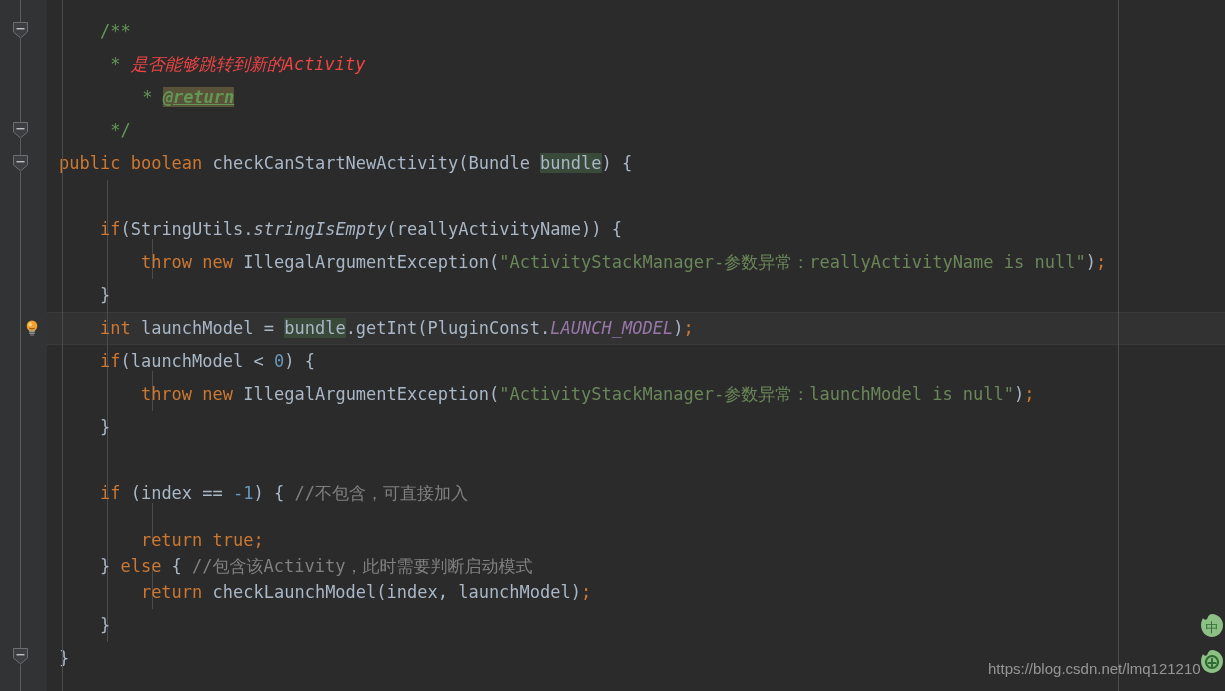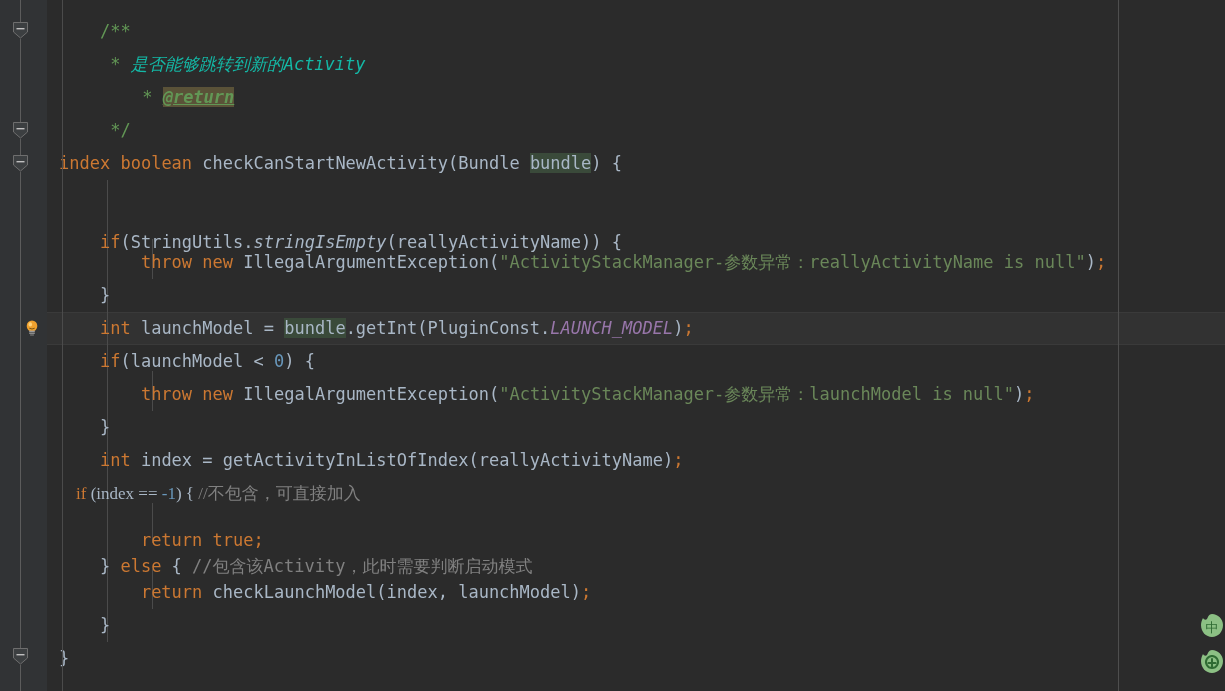--- a/index.html
+++ b/index.html
@@ -101,21 +101,21 @@
     z-index: 3;
   }
 
   
   .kw      { color: #cc7832; }
   .ident   { color: #a9b7c6; }
   .str     { color: #6a8759; }
   .num     { color: #6897bb; }
   .cmt     { color: #808080; }
   .jdoc    { color: #629755; }
-  .jdoc-i  { color: #14b8a6; font-style: italic; }
+  .jdoc-i  { color: #ef4444; font-style: italic; }
   .jdoc-tag{
     color: #629755; font-style: italic; font-weight: bold;
     text-decoration: underline;
     background: #5a5238;
   }
   .statfld { color: #9876aa; font-style: italic; }
   .statmth { color: #a9b7c6; font-style: italic; }
   .hl-usage{ background: #3a4a3a; }
   .punc    { color: #a9b7c6; }
   .semi    { color: #cc7832; }
@@ -199,37 +199,37 @@
           <rect x="7.1" y="15.3" width="3.8" height="1.4" fill="#707070"></rect>
         </svg>
       </div>
     </div>
 
   <div id="code-layer">
       <div class="line" style="top: 15px;"><span class="txt"><span class="jdoc">    /**</span></span></div>
       <div class="line" style="top: 48px;"><span class="txt"><span class="jdoc">     * </span><span class="jdoc-i">是否能够跳转到新的Activity</span></span></div>
       <div class="line" style="top: 81px; margin-left: 32px;"><span class="txt"><span class="jdoc">     * </span><span class="jdoc-tag">@return</span></span></div>
       <div class="line" style="top: 114px;"><span class="txt"><span class="jdoc">     */</span></span></div>
-      <div class="line" style="top: 147px;"><span class="txt"><span class="kw">index</span><span class="punc"> </span><span class="kw">boolean</span><span class="ident"> checkCanStartNewActivity</span><span class="punc">(</span><span class="ident">Bundle </span><span class="hl-usage">bundle</span><span class="punc">) {</span></span></div>
-      <div class="line" style="top: 213px; margin-top: 13px;"><span class="txt"><span class="ident">    </span><span class="kw">if</span><span class="ident">(StringUtils.</span><span class="statmth">stringIsEmpty</span><span class="ident">(reallyActivityName)) {</span></span></div>
+      <div class="line" style="top: 147px;"><span class="txt"><span class="kw">public</span><span class="punc"> </span><span class="kw">boolean</span><span class="ident"> checkCanStartNewActivity</span><span class="punc">(</span><span class="ident">Bundle </span><span class="hl-usage">bundle</span><span class="punc">) {</span></span></div>
+      <div class="line" style="top: 213px;"><span class="txt"><span class="ident">    </span><span class="kw">if</span><span class="ident">(StringUtils.</span><span class="statmth">stringIsEmpty</span><span class="ident">(reallyActivityName)) {</span></span></div>
       <div class="line" style="top: 246px;"><span class="txt"><span class="ident">        </span><span class="kw">throw</span><span class="ident"> </span><span class="kw">new</span><span class="ident"> IllegalArgumentException</span><span class="punc">(</span><span class="str">"ActivityStackManager-参数异常：reallyActivityName is null"</span><span class="punc">)</span><span class="semi">;</span></span></div>
       <div class="line" style="top: 279px;"><span class="txt"><span class="ident">    }</span></span></div>
       <div class="line" style="top: 312px;"><span class="txt"><span class="ident">    </span><span class="kw">int</span><span class="ident"> launchModel = </span><span class="hl-usage">bundle</span><span class="ident">.getInt(PluginConst.</span><span class="statfld">LAUNCH_MODEL</span><span class="punc">)</span><span class="semi">;</span></span></div>
       <div class="line" style="top: 345px;"><span class="txt"><span class="ident">    </span><span class="kw">if</span><span class="ident">(launchModel &lt; </span><span class="num">0</span><span class="ident">) {</span></span></div>
       <div class="line" style="top: 378px;"><span class="txt"><span class="ident">        </span><span class="kw">throw</span><span class="ident"> </span><span class="kw">new</span><span class="ident"> IllegalArgumentException</span><span class="punc">(</span><span class="str">"ActivityStackManager-参数异常：launchModel is null"</span><span class="punc">)</span><span class="semi">;</span></span></div>
       <div class="line" style="top: 411px;"><span class="txt"><span class="ident">    }</span></span></div>
-      <div class="line" style="top: 444px;"><span class="txt"><span class="ident">    </span><span class="kw">int</span><span class="ident"> index = getActivityInListOfIndex(reallyActivityName)</span><span class="semi">;</span></span></div>
-      <div class="line" style="top: 477px; font-family: Liberation Serif, serif;"><span class="txt"><span class="ident">    </span><span class="kw">if</span><span class="ident"> (index == </span><span class="num">-1</span><span class="ident">) { </span><span class="cmt">//不包含，可直接加入</span></span></div>
+      <div class="line" style="top: 477px;"><span class="txt"><span class="ident">    </span><span class="kw">if</span><span class="ident"> (index == </span><span class="num">-1</span><span class="ident">) { </span><span class="cmt">//不包含，可直接加入</span></span></div>
       <div class="line" style="top: 524px;"><span class="txt"><span class="ident">        </span><span class="kw">return true</span><span class="semi">;</span></span></div>
       <div class="line" style="top: 550px;"><span class="txt"><span class="ident">    } </span><span class="kw">else</span><span class="ident"> { </span><span class="cmt">//包含该Activity，此时需要判断启动模式</span></span></div>
       <div class="line" style="top: 576px;"><span class="txt"><span class="ident">        </span><span class="kw">return</span><span class="ident"> checkLaunchModel(index, launchModel)</span><span class="semi">;</span></span></div>
       <div class="line" style="top: 609px;"><span class="txt"><span class="ident">    }</span></span></div>
       <div class="line" style="top: 642px;"><span class="txt"><span class="ident">}</span></span></div>
     </div>
 
+  <div id="watermark" style="left: 988px; top: 660px; color: rgb(168, 168, 168);">https://blog.csdn.net/lmq121210</div>
 
   <div id="float-icons">
       <div class="float-icon" style="left: 1197px; top: 612px;">
         <svg width="30" height="30" viewBox="0 0 30 30">
           <path d="M15 2 c6 0 11 5 11 11 c0 7 -5 12 -11 12 c-6 0 -11 -5 -11 -12 c0 -3 1 -5 2 -7 c1 2 3 2 4 1 c1 -2 2 -5 5 -5 Z" fill="#8cc084"></path>
           <text x="15" y="20" font-size="13" font-family="DejaVu Sans, sans-serif" fill="#2f6b33" text-anchor="middle">中</text>
         </svg>
       </div>
       <div class="float-icon" style="left: 1197px; top: 648px;">
         <svg width="30" height="30" viewBox="0 0 30 30">

